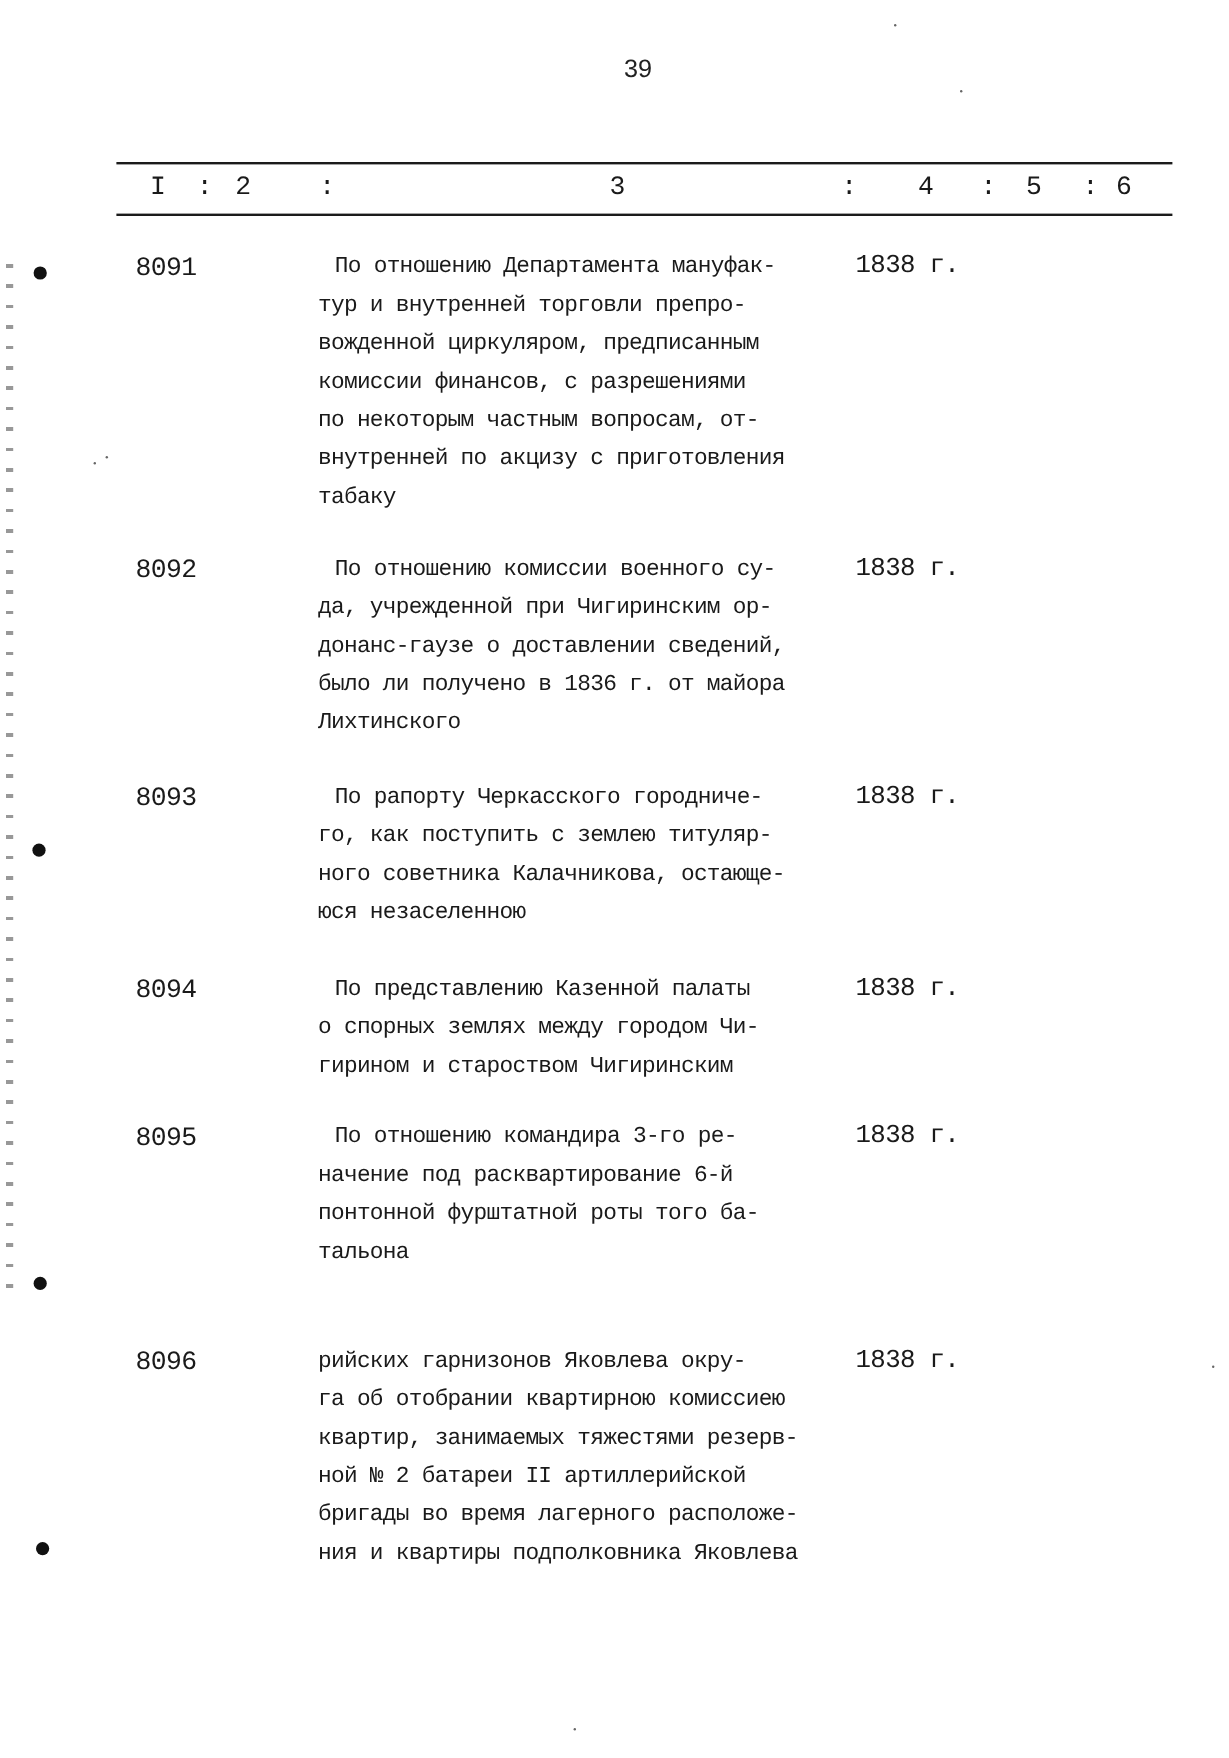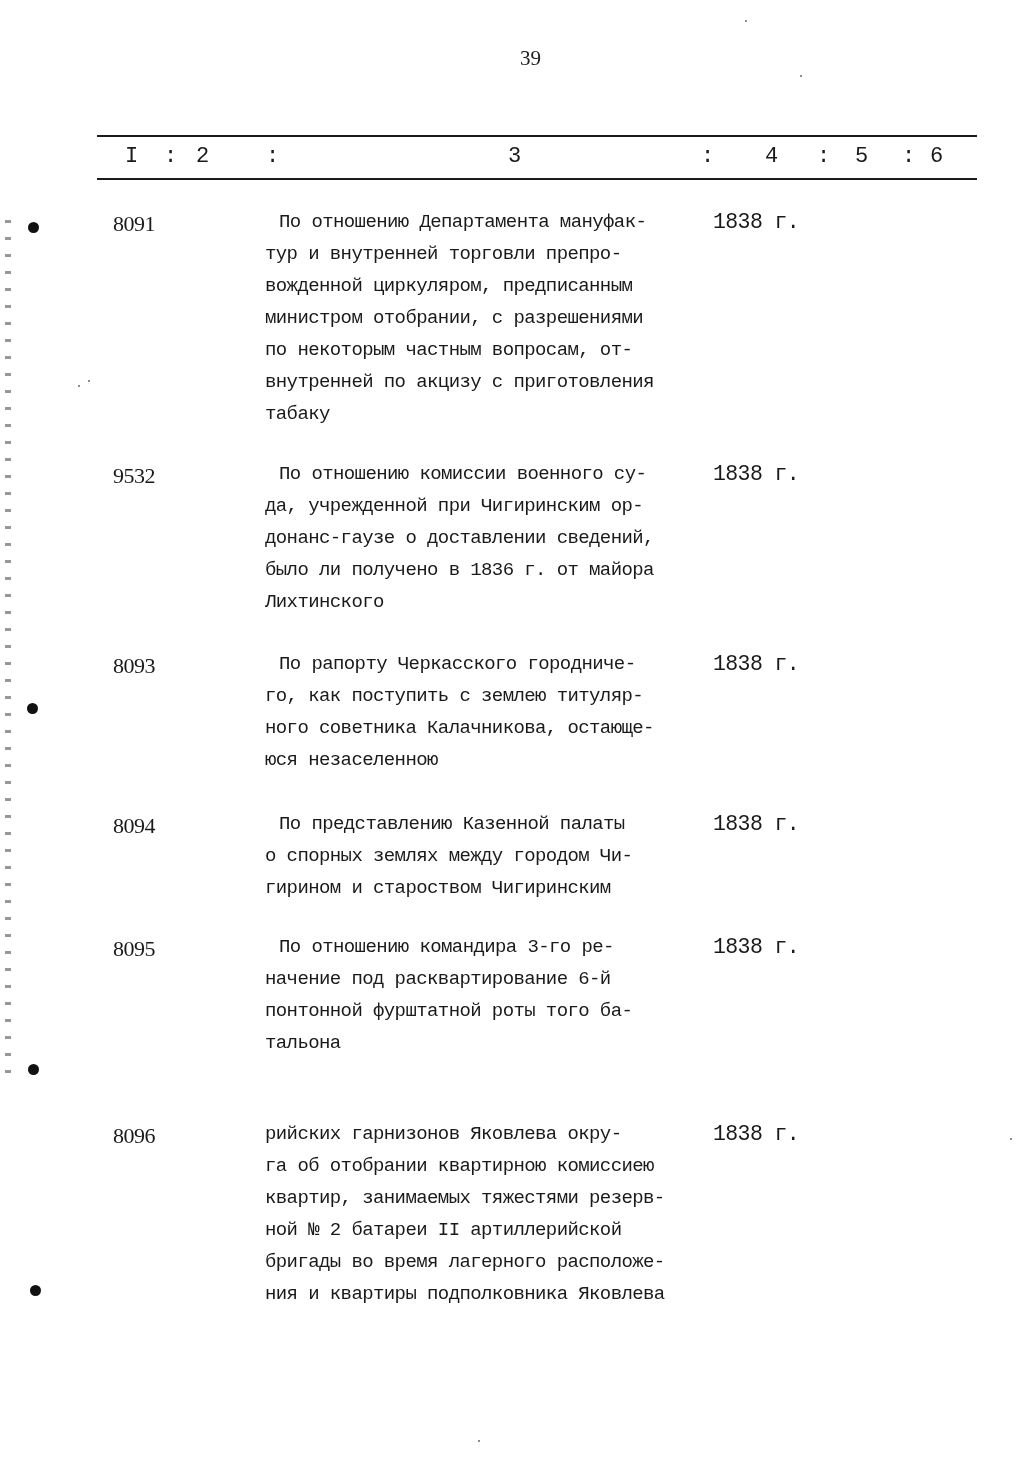--- a/index.html
+++ b/index.html
@@ -13,21 +13,21 @@
       position: relative;
       overflow: hidden;
       font-family: "Liberation Mono", "DejaVu Sans Mono", monospace;
       color: #1a1a1a;
     }
     .page-number {
       position: absolute;
       left: 520px;
       top: 46px;
       font-size: 21px;
-      font-family: Liberation Serif, serif;
+      font-family: Liberation Sans, sans-serif;
       letter-spacing: 0px;
       color: #222;
     }
     .rule {
       position: absolute;
       left: 97px;
       width: 880px;
       height: 2px;
       background: #1b1b1b;
     }
@@ -48,21 +48,21 @@
     .entry {
       position: absolute;
       left: 0;
       width: 1024px;
     }
     .entry .num {
       position: absolute;
       left: 113px;
       top: 0;
       font-size: 22px;
-      font-family: Liberation Serif, serif;
+      font-family: Liberation Mono, monospace;
       letter-spacing: -0.5px;
     }
     .entry .desc {
       position: absolute;
       left: 265px;
       top: 0;
       width: 450px;
     }
     .entry .desc .line {
       display: block;
@@ -131,30 +131,30 @@
   <span style="left:930px">6</span>
 </div>
 <div class="rule bottom"></div>
 
 <div class="entry" style="top:206px">
   <div class="num" style="top:5px">8091</div>
   <div class="desc">
     <span class="line first">По отношению Департамента мануфак-</span>
     <span class="line">тур и внутренней торговли препро-</span>
     <span class="line">вожденной циркуляром, предписанным</span>
-    <span class="line">министром отобрании, с разрешениями</span>
+    <span class="line">комиссии финансов, с разрешениями</span>
     <span class="line">по некоторым частным вопросам, от-</span>
     <span class="line">внутренней по акцизу с приготовления</span>
     <span class="line">табаку</span>
   </div>
   <div class="date">1838 г.</div>
 </div>
 
 <div class="entry" style="top:458px">
-  <div class="num" style="top:5px">9532</div>
+  <div class="num" style="top:5px">8092</div>
   <div class="desc">
     <span class="line first">По отношению комиссии военного су-</span>
     <span class="line">да, учрежденной при Чигиринским ор-</span>
     <span class="line">донанс-гаузе о доставлении сведений,</span>
     <span class="line">было ли получено в 1836 г. от майора</span>
     <span class="line">Лихтинского</span>
   </div>
   <div class="date">1838 г.</div>
 </div>
 

